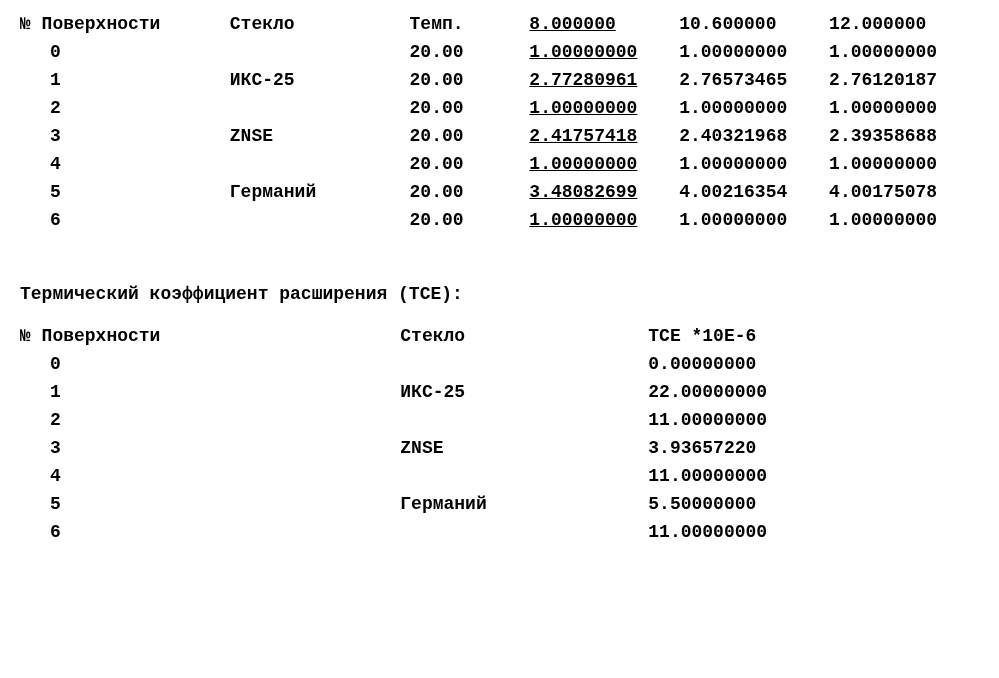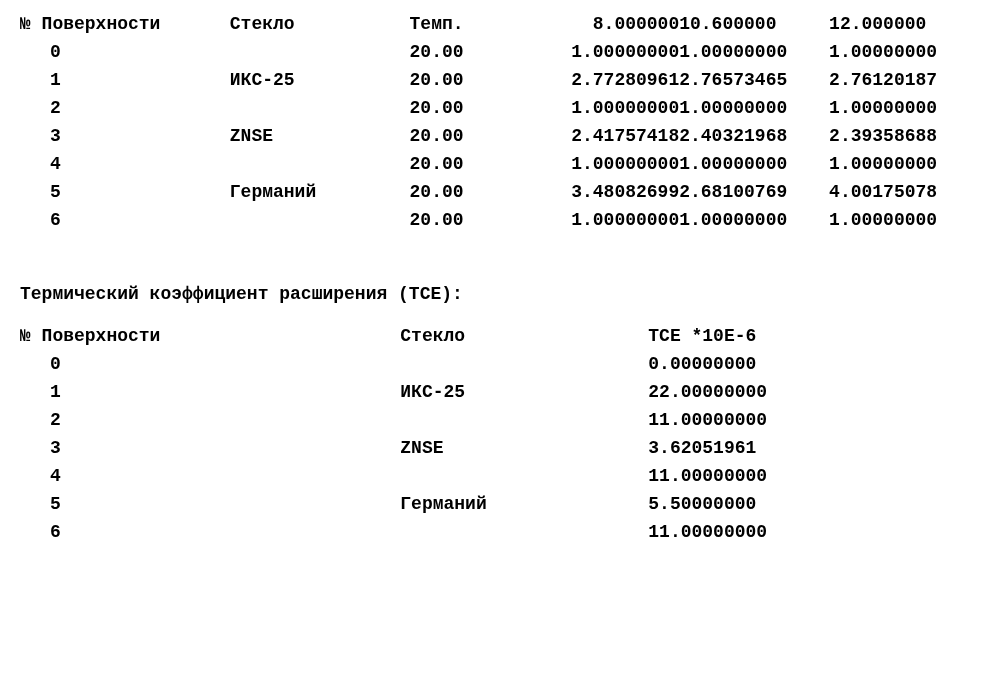--- a/index.html
+++ b/index.html
@@ -30,21 +30,21 @@
     border-collapse: collapse;
     width: 100%;
   }
   td {
     padding: 4px 0;
     white-space: pre;
   }
   .col-num   { width: 180px; }
   .col-glass { width: 180px; }
   .col-temp  { width: 120px; }
-  .col-a     { width: 150px; text-align: right; }
+  .col-a     { width: 150px; text-align: left; text-decoration: underline; }
   .col-b     { width: 150px; text-align: left; margin-left: 35px; }
   .col-c     { width: 150px; text-align: left; }
   .indent { padding-left: 30px; }
   .section-gap { height: 30px; }
   .tce-title { margin: 20px 0 18px 0; }
   .tce-col-num   { width: 200px; }
   .tce-col-glass { width: 150px; }
   .tce-col-val   { width: 200px; }
 </style>
 </head>
@@ -101,21 +101,21 @@
       <td class="col-temp">20.00</td>
       <td class="col-a">1.00000000</td>
       <td class="col-b">1.00000000</td>
       <td class="col-c">1.00000000</td>
     </tr>
     <tr>
       <td class="col-num indent">5</td>
       <td class="col-glass">Германий</td>
       <td class="col-temp">20.00</td>
       <td class="col-a">3.48082699</td>
-      <td class="col-b">2.68100769</td>
+      <td class="col-b">4.00216354</td>
       <td class="col-c">4.00175078</td>
     </tr>
     <tr>
       <td class="col-num indent">6</td>
       <td class="col-glass"></td>
       <td class="col-temp">20.00</td>
       <td class="col-a">1.00000000</td>
       <td class="col-b">1.00000000</td>
       <td class="col-c">1.00000000</td>
     </tr>
@@ -144,21 +144,21 @@
       <td class="tce-col-val">22.00000000</td>
     </tr>
     <tr>
       <td class="tce-col-num indent">2</td>
       <td class="tce-col-glass"></td>
       <td class="tce-col-val">11.00000000</td>
     </tr>
     <tr>
       <td class="tce-col-num indent">3</td>
       <td class="tce-col-glass">ZNSE</td>
-      <td class="tce-col-val">3.62051961</td>
+      <td class="tce-col-val">3.93657220</td>
     </tr>
     <tr>
       <td class="tce-col-num indent">4</td>
       <td class="tce-col-glass"></td>
       <td class="tce-col-val">11.00000000</td>
     </tr>
     <tr>
       <td class="tce-col-num indent">5</td>
       <td class="tce-col-glass">Германий</td>
       <td class="tce-col-val">5.50000000</td>

